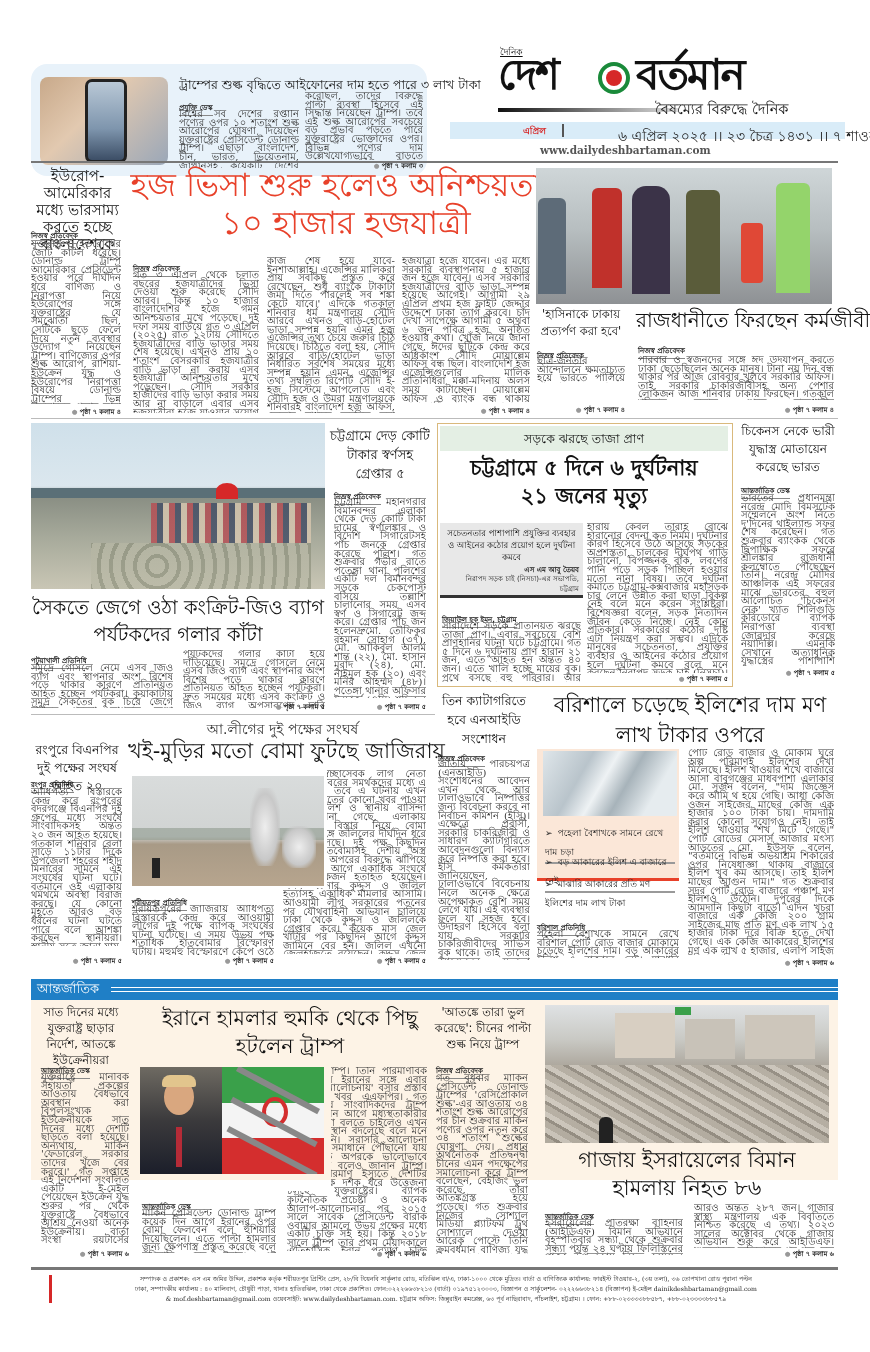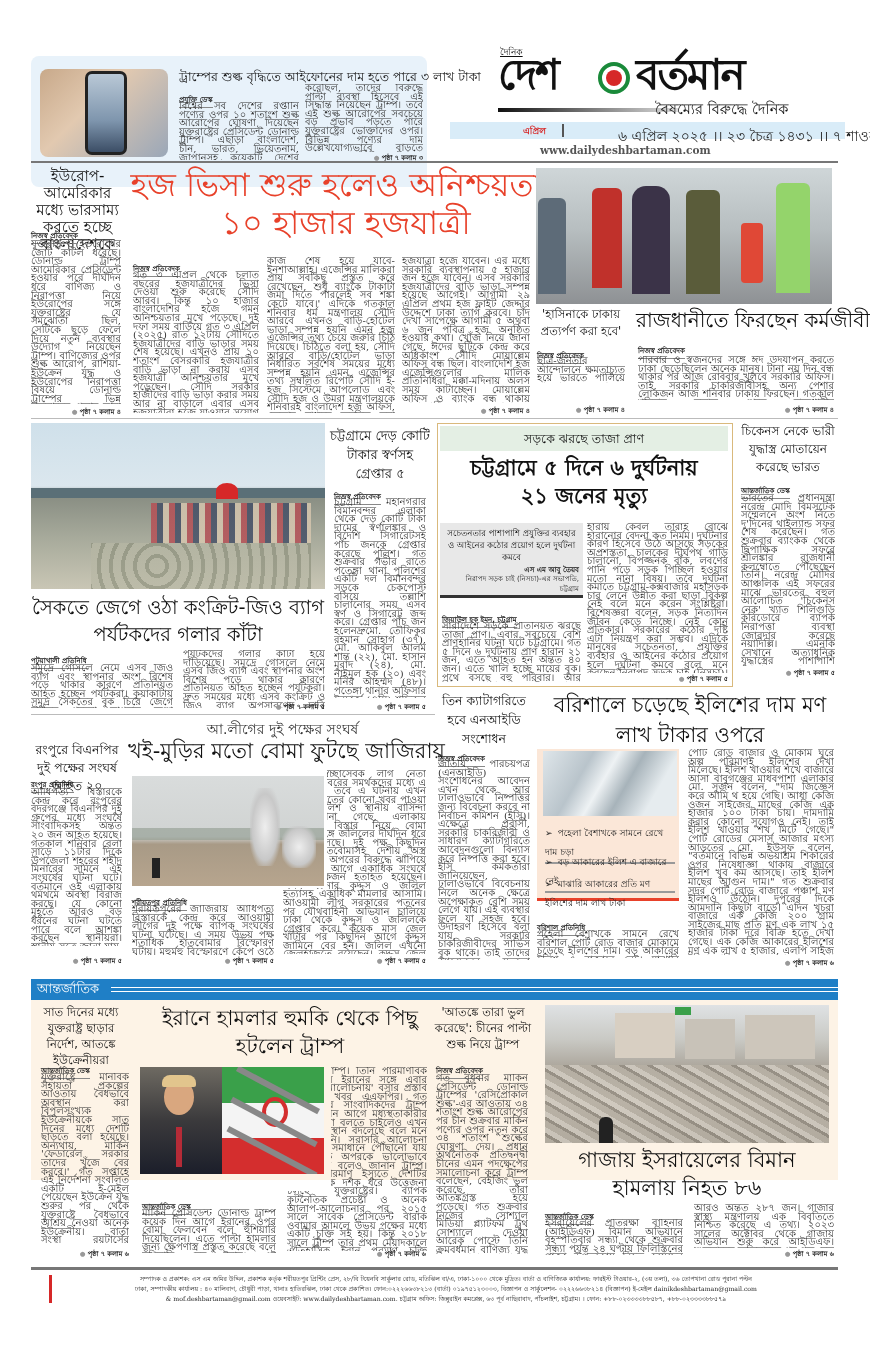--- a/index.html
+++ b/index.html
@@ -11,21 +11,21 @@
   .cont { font-family: "DejaVu Sans", sans-serif; font-size: 6.6px; font-weight: bold; color: #222; text-align: right; }
   .cont::before { content: "● "; color: #999; }
   .h-side { font-family: "DejaVu Sans", sans-serif; font-size: 14px; line-height: 19px; text-align: center; color: #111; }
   .h-big { font-family: "DejaVu Sans", sans-serif; color: #111; text-align: center; }
   .photo { overflow: hidden; }
   .hr { position: absolute; height: 2px; background: #777; }
 </style>
 </head>
 <body>
 
-<div class="abs" style="left:31px; top:56px; width:396px; height:131px; background:#e8f2fa; border-radius:8px;">
+<div class="abs" style="left:31px; top:64px; width:396px; height:112px; background:#e8f2fa; border-radius:16px;">
   <div class="abs photo" style="left:9px; top:13px; width:128px; height:88px; border-radius:8px; background:linear-gradient(135deg,#c8a98a 0%,#e2c9b0 40%,#9aa7b8 100%);">
     <div class="abs" style="left:45px; top:2px; width:42px; height:84px; border:3px solid #222; border-radius:7px; background:linear-gradient(180deg,#b9c8d6,#7e95ad 60%,#3c4e66);"></div>
   </div>
   <div class="abs h-big" style="left:148px; top:13px; width:245px; font-size:12.5px; line-height:16px; text-align:left; white-space:nowrap;">ট্রাম্পের শুল্ক বৃদ্ধিতে আইফোনের দাম হতে পারে ৩ লাখ টাকা</div>
   <div class="abs" style="left:148px; top:31px;"><span class="byline">প্রযুক্তি ডেস্ক</span></div>
   <div class="abs txt" style="left:148px; top:46px; width:120px; height:58px;">বিশ্বের সব দেশের রপ্তানি পণ্যের ওপর ১০ শতাংশ শুল্ক আরোপের ঘোষণা দিয়েছেন যুক্তরাষ্ট্রের প্রেসিডেন্ট ডোনাল্ড ট্রাম্প। এছাড়া বাংলাদেশ, চীন, ভারত, ভিয়েতনাম, জাপানসহ কয়েকটি দেশের ওপর পাল্টা শুল্ক আরোপ করেছেন তিনি। মূলত, যেসব দেশ মার্কিন পণ্যের ওপর বেশি শুল্ক আরোপ</div>
   <div class="abs txt" style="left:274px; top:28px; width:118px; height:68px;">করেছিল, তাদের বিরুদ্ধে পাল্টা ব্যবস্থা হিসেবে এই সিদ্ধান্ত নিয়েছেন ট্রাম্প। তবে এই শুল্ক আরোপের সবচেয়ে বড় প্রভাব পড়তে পারে যুক্তরাষ্ট্রের ভোক্তাদের ওপর। বিভিন্ন পণ্যের দাম উল্লেখযোগ্যভাবে বাড়তে পারে। অর্থনীতি বিষয়ক বিশ্লেষক সংস্থা রোসেনব্লাট সিকিউরিটিজ জানিয়েছে, বিশ্বের অন্যতম জনপ্রিয় মোবাইল ব্র্যান্ড অ্যাপল যদি</div>
   <div class="abs cont" style="left:300px; top:96px; width:92px;">পৃষ্ঠা ৭ কলাম ৩</div>
 </div>
 
@@ -137,21 +137,21 @@
 <div class="abs txt" style="left:132px; top:905px; width:142px; height:50px;">শরীয়তপুরের জাজিরায় আধিপত্য বিস্তারকে কেন্দ্র করে আওয়ামী লীগের দুই পক্ষে ব্যাপক সংঘর্ষের ঘটনা ঘটেছে। এ সময় উভয় পক্ষ শতাধিক হাতবোমার বিস্ফোরণ ঘটায়। মুহুর্মুহু বিস্ফোরণে কেঁপে ওঠে এলাকা। গতকাল শনিবার সকালে বিলাসপুর ইউনিয়নের দুর্গারহাট এলাকায় ইউনিয়ন পরিষদের চেয়ারম্যান কুদ্দুস বেপারী ও তার ভাই ও পরাজিত চেয়ারম্যান প্রার্থী ও</div>
 <div class="abs cont" style="left:180px; top:955px; width:94px;">পৃষ্ঠা ৭ কলাম ৫</div>
 <div class="abs txt" style="left:283px; top:770px; width:143px; height:184px; clip-path:polygon(44px 0,143px 0,143px 184px,0 184px,0 118px,44px 118px);">স্থানীয় স্বেচ্ছাসেবক লীগ নেতা জলিল মাদবরের সমর্থকদের মধ্যে এ সংঘর্ষ হয়। তবে এ ঘটনায় এখন পর্যন্ত হতাহতের কোনো খবর পাওয়া যায়নি। পুলিশ ও স্থানীয় বাসিন্দা সূত্রে জানা গেছে, এলাকায় আধিপত্য বিস্তার নিয়ে বোমা কুদ্দুসের সঙ্গে জলিলের দীর্ঘদিন ধরে বিরোধ চলছে। দুই পক্ষ কিছুদিন পরপর হাতবোমাসহ দেশীয় অস্ত্র নিয়ে একে অপরের বিরুদ্ধে ঝাঁপিয়ে পড়ে। এর আগে একাধিক সংঘর্ষে বেশ কয়েকজন হতাহত হয়েছেন। এসব ঘটনার কুদ্দুস ও জলিল হত্যাসহ একাধিক মামলার আসামি। আওয়ামী লীগ সরকারের পতনের পর যৌথবাহিনী অভিযান চালিয়ে ঢাকা থেকে কুদ্দুস ও জলিলকে গ্রেপ্তার করে। কয়েক মাস জেল খাটার পর কিছুদিন আগে কুদ্দুস জামিনে বের হন। জলিল এখনো জেলহাজতে রয়েছেন। কুদ্দুস জেল থেকে ছাড়া পাওয়ার পর আবারও এলাকায় উত্তেজনা দেখা দেয়। এরই ধারাবাহিকতায় আজ সকালে উভয়ের সমর্থকদের মধ্যে সংঘর্ষ হয়। পরে পুলিশ ঘটনাস্থলে গিয়ে পরিস্থিতি নিয়ন্ত্রণে আনে।</div>
 <div class="abs cont" style="left:330px; top:955px; width:96px;">পৃষ্ঠা ৭ কলাম ৫</div>
 
 <div class="abs h-side" style="left:437px; top:691px; width:94px; font-size:12.5px; line-height:19px;">তিন ক্যাটাগরিতে হবে এনআইডি সংশোধন</div>
 <div class="abs" style="left:438px; top:746px;"><span class="byline">নিজস্ব প্রতিবেদক</span></div>
 <div class="abs txt" style="left:438px; top:760px; width:92px; height:200px;">জাতীয় পরিচয়পত্র (এনআইডি) সংশোধনের আবেদন এখন থেকে আর ঢালাওভাবে নিষ্পত্তির জন্য বিবেচনা করবে না নির্বাচন কমিশন (ইসি)। এক্ষেত্রে প্রবাসী, সরকারি চাকরিজীবী ও সাধারণ ক্যাটাগরিতে আবেদনগুলো বিন্যাস করে নিষ্পত্তি করা হবে। ইসি কর্মকর্তারা জানিয়েছেন, ঢালাওভাবে বিবেচনায় নিলে অনেক ক্ষেত্রে অপেক্ষাকৃত বেশি সময় লেগে যায়। এই ব্যবস্থার ফলে যা সহজ হবে। উদাহরণ হিসেবে বলা যায়, সরকারি চাকরিজীবীদের সার্ভিস বুক থাকে। তাই তাদের আবেদনের সত্যতা সহজেই যাচাই করা যায়। আবার যারা প্রবাসী তাদেরও সংশ্লিষ্ট দেশের বৈধ কাগজপত্র ও পাসপোর্ট থাকে। এক্ষেত্রে আবেদনের চাহিত তথ্য আপডেট করতে যাচাইয়ের খুব একটা সময়ের প্রয়োজন হয় না। অন্যদিকে সাধারণ নাগরিকদের অনেকের আবেদনেই নানা অসততা থাকে।</div>
 
 <div class="abs h-big" style="left:540px; top:690px; width:300px; font-size:21px; line-height:30px;">বরিশালে চড়েছে ইলিশের দাম মণ লাখ টাকার ওপরে</div>
-<div class="abs" style="left:537px; top:749px; width:142px; height:152px; background:#fbe7d8; border-bottom:3px solid #e8412a;">
+<div class="abs" style="left:537px; top:749px; width:142px; height:132px; background:#fbe7d8; border-bottom:3px solid #e8412a;">
   <div class="abs photo" style="left:6px; top:2px; width:134px; height:65px; background:linear-gradient(120deg,#dfe6ea 0%,#b9c4cb 30%,#eef2f4 45%,#a7b3ba 60%,#e6ecef 80%);"></div>
   <div class="abs" style="left:8px; top:72px; width:130px; border-bottom:2px solid #999; padding-bottom:3px;">
     <span style="font-size:9px;">➢</span>
     <span style="font-size:9px; line-height:12px;">পহেলা বৈশাখকে সামনে রেখে দাম চড়া</span>
   </div>
   <div class="abs" style="left:8px; top:101px; width:130px; border-bottom:2px solid #999; padding-bottom:3px;">
     <span style="font-size:9px;">➢</span>
     <span style="font-size:9px; line-height:12px;">বড় আকারের ইলিশ এ বাজারে নেই</span>
   </div>
   <div class="abs" style="left:8px; top:123px; width:130px;">

